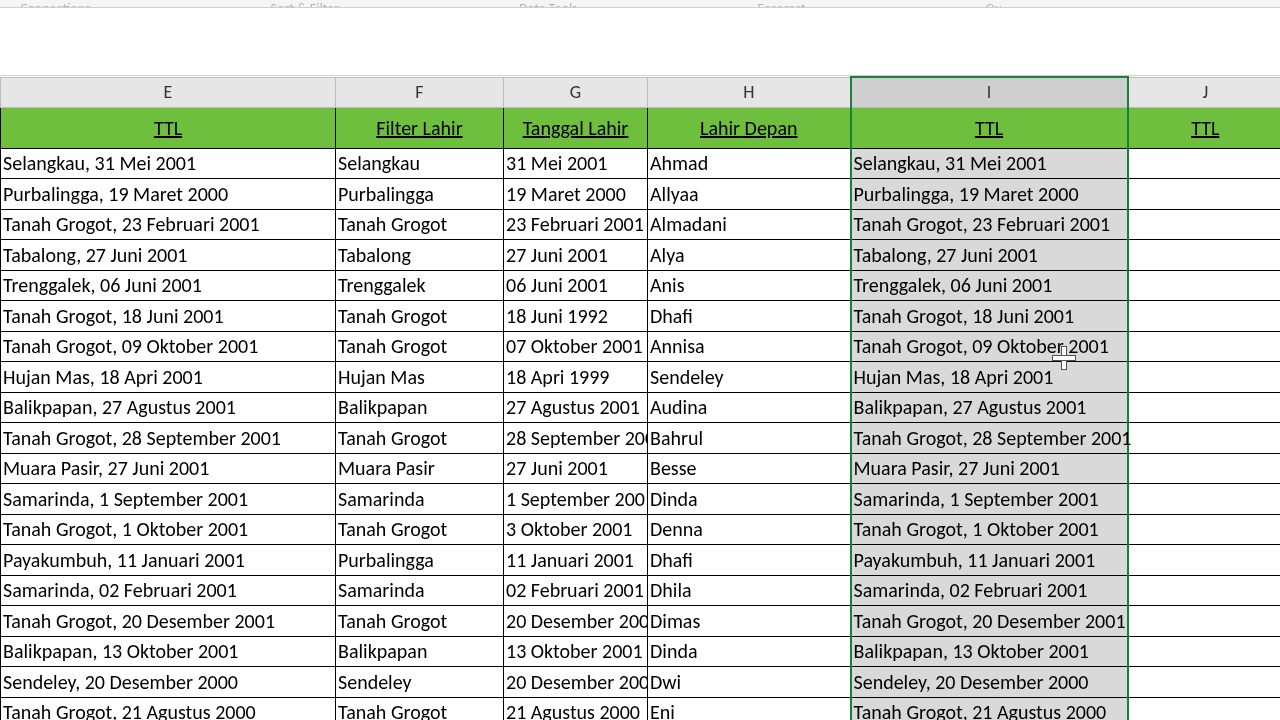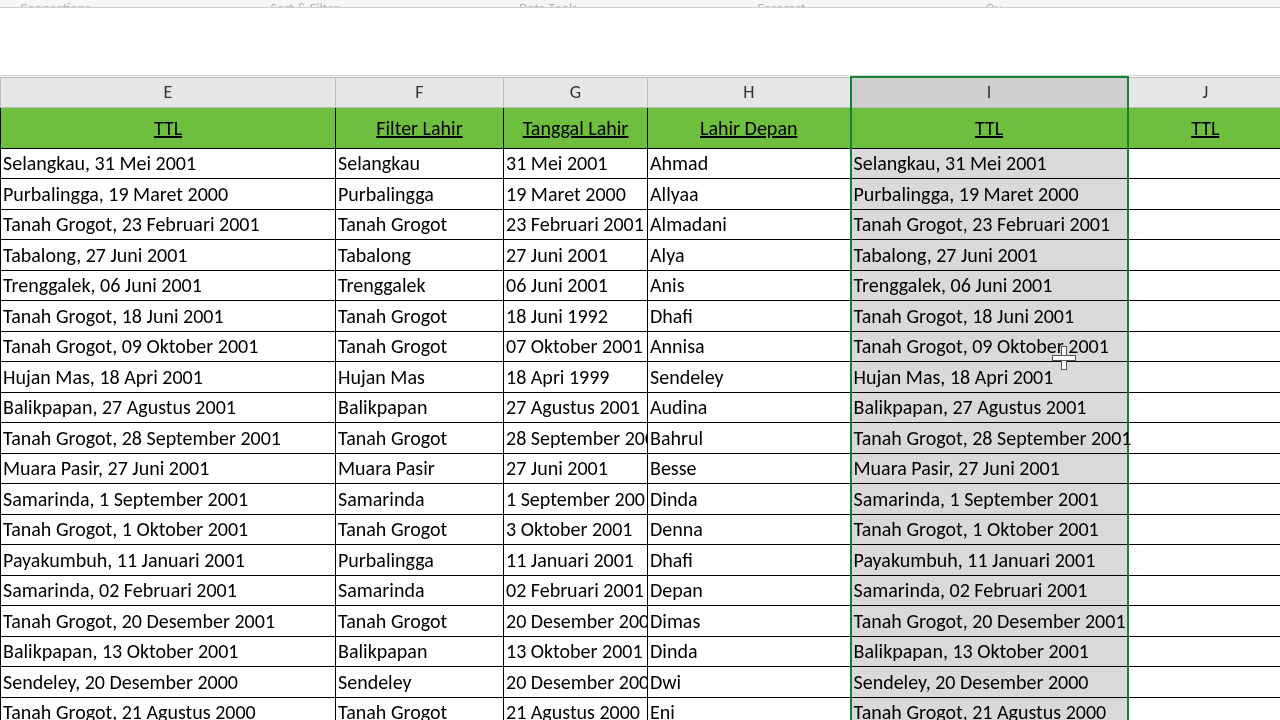--- a/index.html
+++ b/index.html
@@ -317,21 +317,21 @@
           <td>Dhafi</td>
           <td class="sel overflow-allow">
             <span class="spill">Payakumbuh, 11 Januari 2001</span>
           </td>
           <td></td>
         </tr>
         <tr class="data-row">
           <td>Samarinda, 02 Februari 2001</td>
           <td>Samarinda</td>
           <td class="clip">02 Februari 2001</td>
-          <td>Depan</td>
+          <td>Dhila</td>
           <td class="sel overflow-allow">
             <span class="spill">Samarinda, 02 Februari 2001</span>
           </td>
           <td></td>
         </tr>
         <tr class="data-row">
           <td>Tanah Grogot, 20 Desember 2001</td>
           <td>Tanah Grogot</td>
           <td class="clip">20 Desember 2001</td>
           <td>Dimas</td>

